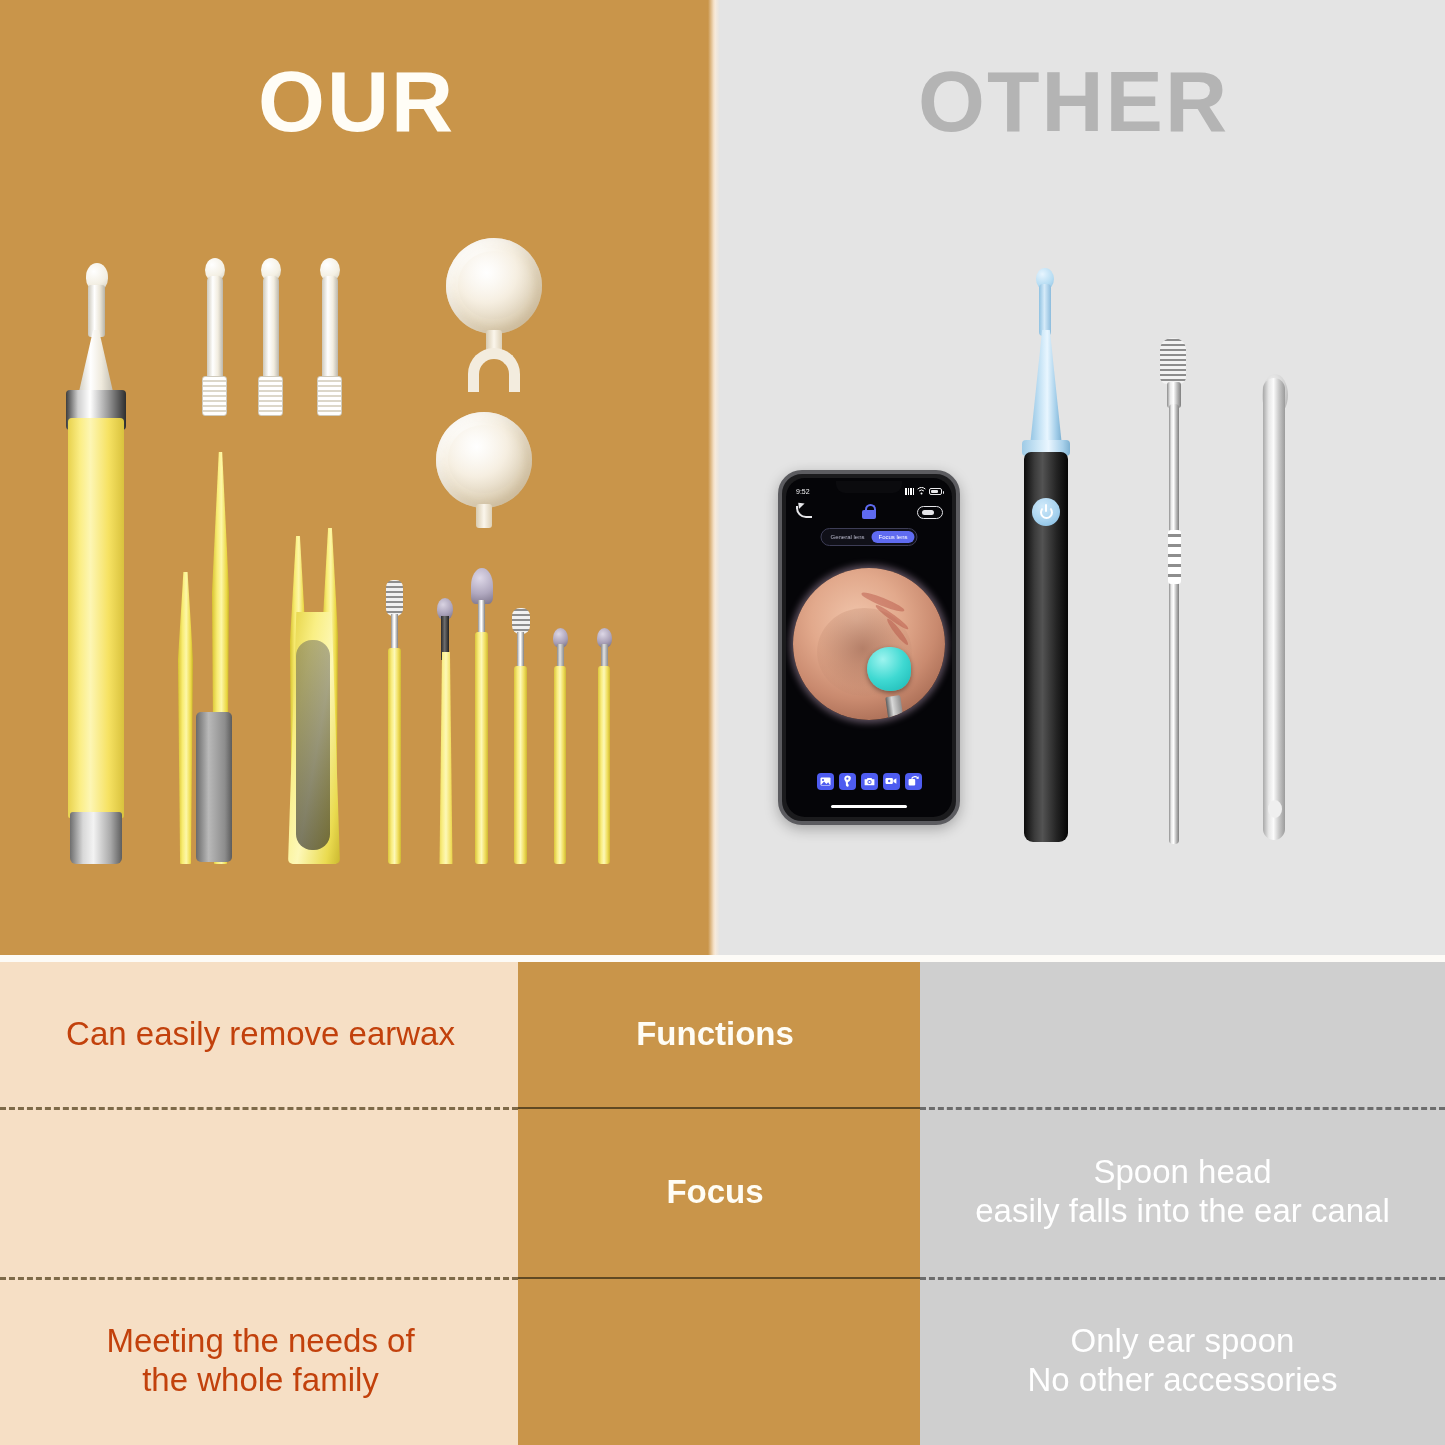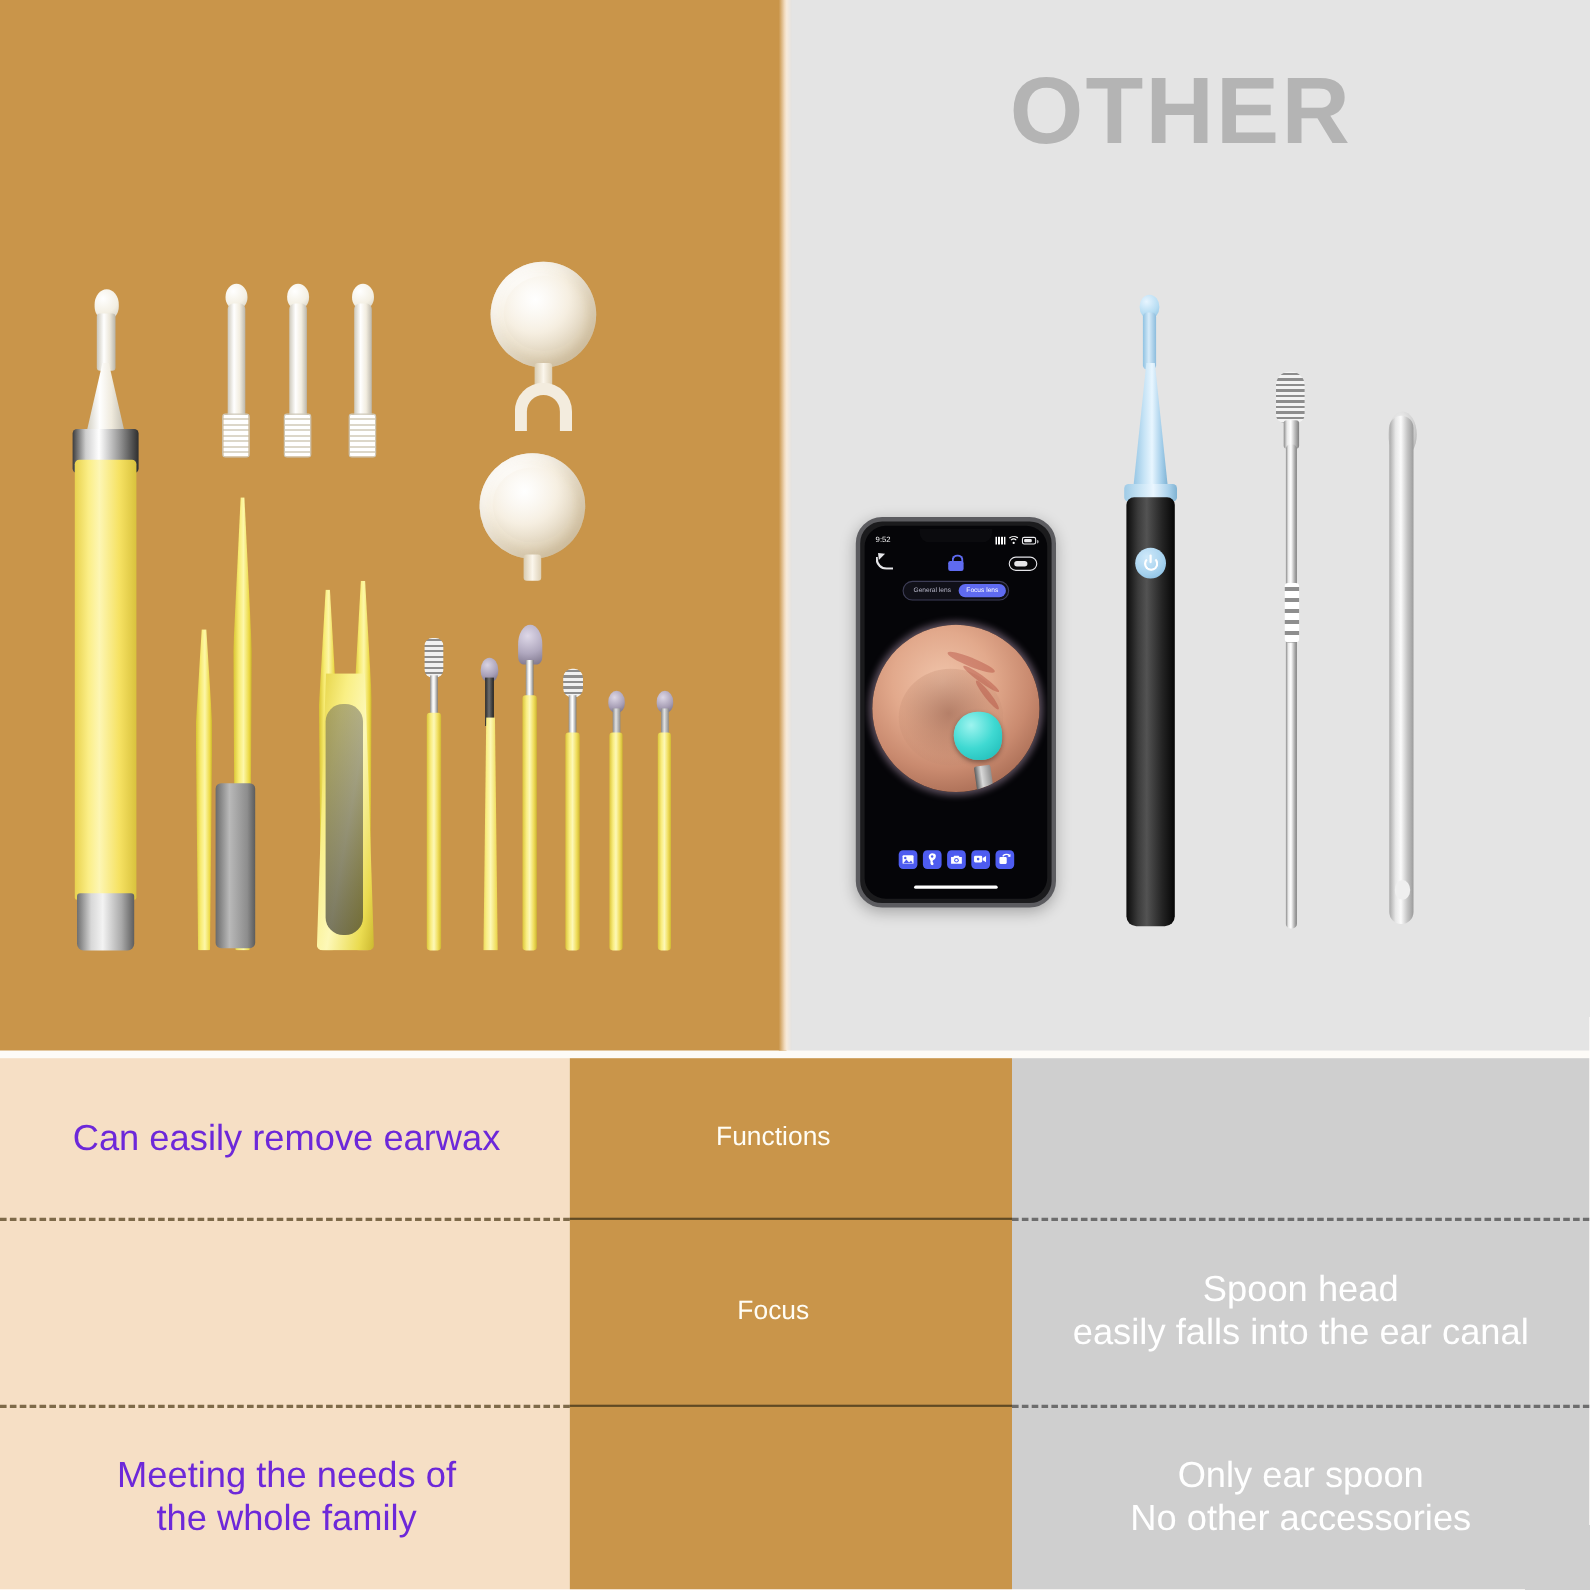--- a/index.html
+++ b/index.html
@@ -284,22 +284,22 @@
 
   .col { position:absolute; top:0; height:483px; }
   .col-our   { left:0;    width:518px;  background:#f6dfc5; }
   .col-mid   { left:518px; width:402px; background:#c9954a; }
   .col-other { left:920px; width:525px; background:#cfcfcf; }
 
   .cell {
     position:absolute; display:flex; align-items:center; justify-content:center;
     text-align:center; padding:0 12px; line-height:1.18;
   }
-  .cell-our   { left:0;    width:521px; color:#6d28d9; font-size:33px; }
-  .cell-mid   { left:502px; width:402px; color:#fffdf5; font-size:24px; }
+  .cell-our   { left:0;    width:521px; color:#c2410c; font-size:33px; }
+  .cell-mid   { left:514px; width:402px; color:#fffdf5; font-size:33px;font-weight:bold; }
   .cell-other { left:920px; width:525px; color:#ffffff; font-size:33px; }
 
   .r0 { top:0;   height:145px; }
   .r1 { top:145px; height:170px; }
   .r2 { top:315px; height:168px; }
 
   .divider { position:absolute; left:0; width:1445px; height:0; }
   .divider .seg { position:absolute; top:0; height:0; }
   .seg-l { left:0;   width:518px; border-top:3px dashed #6a5634; opacity:.85; }
   .seg-m { left:518px; width:402px; border-top:2px solid #4d3c1c; opacity:.85; }
@@ -313,20 +313,21 @@
 
 <div class="page">
 
   <div class="showcase">
 
     <div class="panel panel-our"></div>
 
     <div class="panel panel-other"></div>
     <div class="panel panel-seam"></div>
 
+    <div class="panel-title title-our">OUR</div>
     <div class="panel-title title-other">OTHER</div>
 
     <div>
       <div class="handle-tip"></div>
       <div class="handle-stem"></div>
       <div class="handle-cone"></div>
       <div class="handle-collar"></div>
       <div class="handle-body"></div>
       <div class="handle-foot"></div>
     </div>

